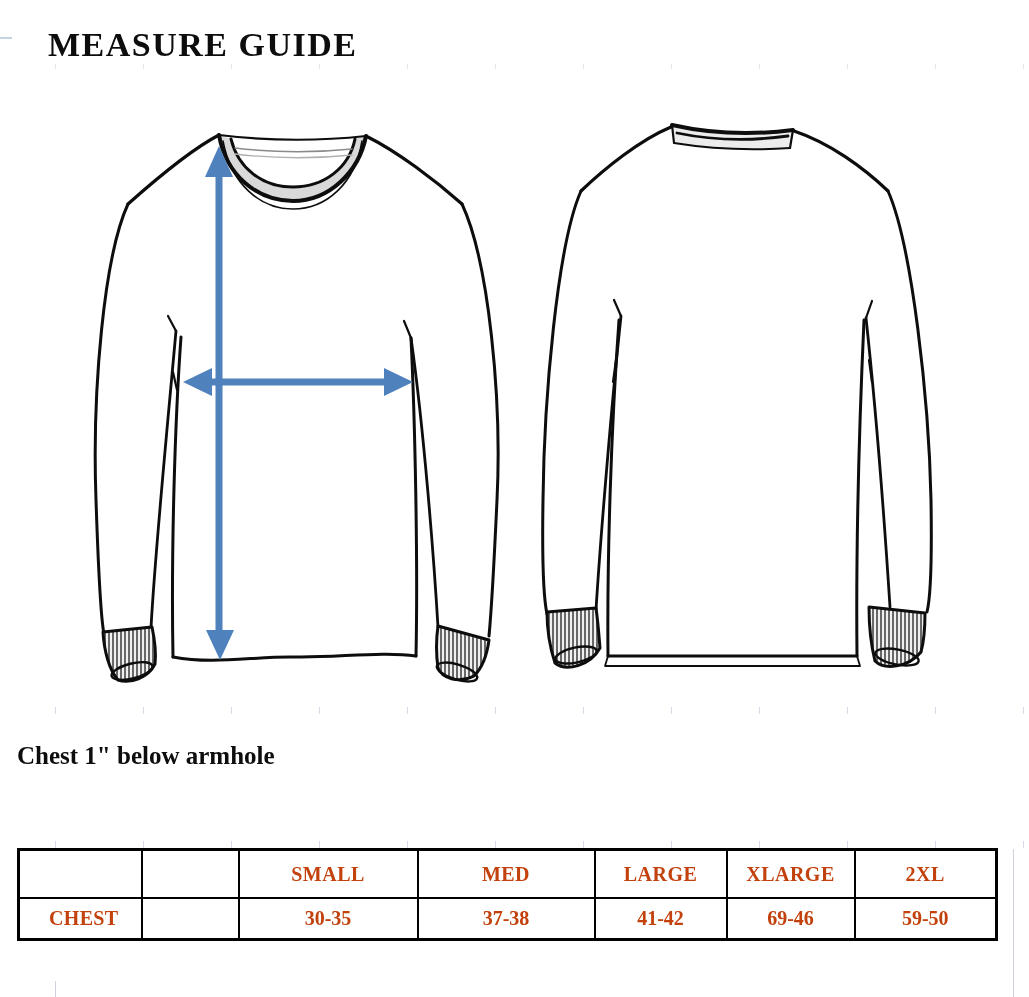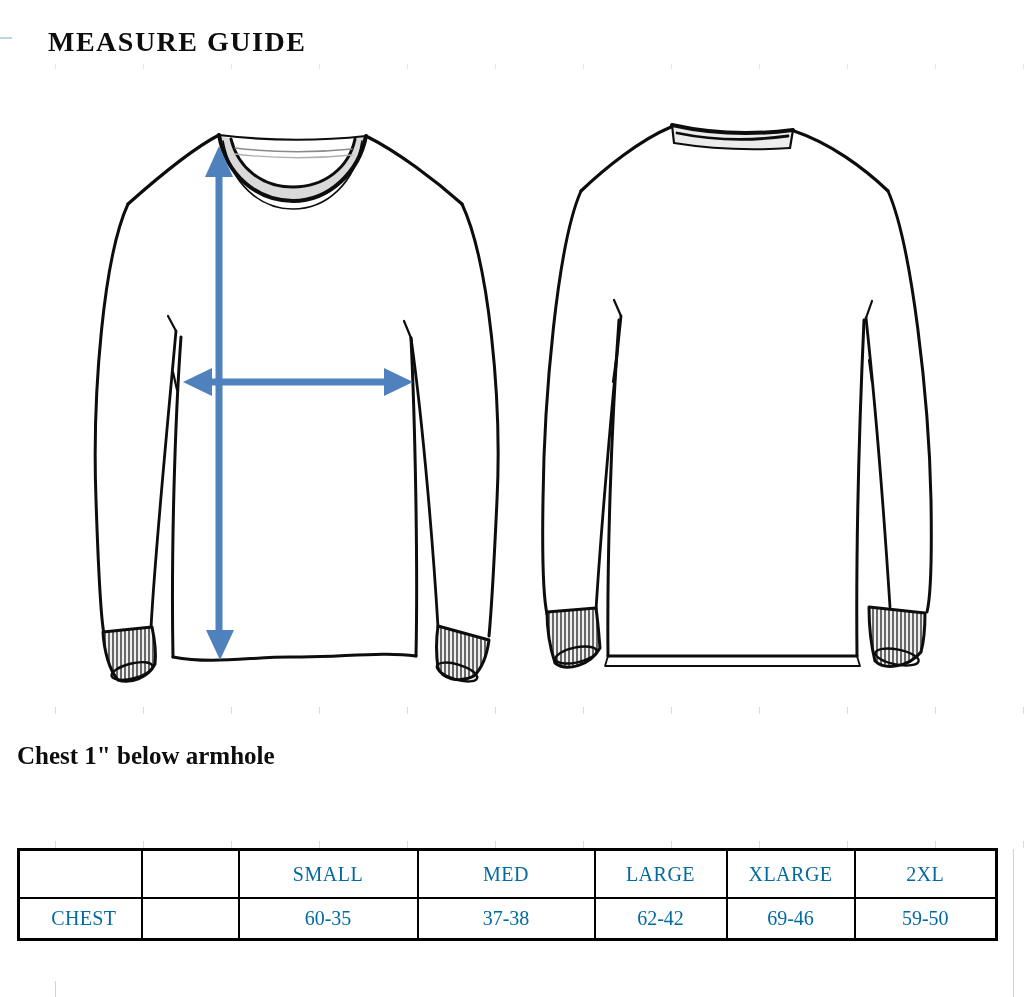--- a/index.html
+++ b/index.html
@@ -4,21 +4,21 @@
 <style>
   html,body { margin:0; padding:0; background:#ffffff; }
   #page {
     position:relative; width:1029px; height:997px;
     background:#ffffff; overflow:hidden;
     font-family:"Liberation Serif","DejaVu Serif",serif;
     color:#0d0d0d;
   }
   .page-title {
     position:absolute; left:48px; top:26px; margin:0;
-    font-size:28px; font-weight:bold; letter-spacing:1.5px;
+    font-size:34px; font-weight:bold; letter-spacing:1.5px;
     color:#0d0d0d; white-space:nowrap;
   }
   .note {
     position:absolute; left:17px; margin:0;
     font-size:25px; font-weight:bold; color:#0d0d0d; white-space:nowrap;
   }
   .note-chest  { top:742px; }
   .note-length { top:797px; }
 
   svg.diagram { position:absolute; left:0; top:0; }
@@ -38,21 +38,21 @@
 
   
   table.size-table {
     position:absolute; left:17px; top:848px;
     width:978px; border-collapse:collapse; table-layout:fixed;
     border:3px solid #000;
   }
   table.size-table td {
     border:2px solid #000;
     text-align:center; vertical-align:middle;
-    font-weight:normal; font-size:20px; color:#0369a1;
+    font-weight:bold; font-size:20px; color:#c2410c;
     overflow:hidden; white-space:nowrap;
   }
   tr.row-header  td { height:44px; font-size:20px; letter-spacing:.5px; }
   tr.row-chest   td { height:37px; }
   tr.row-length  td { height:38px; }
   td.col-label { text-align:left; padding-left:8px; font-size:19px; letter-spacing:.3px; border-right:1px solid #b9b9b9;margin-left:40px; }
   td.col-spacer { border-left:1px solid #b9b9b9; }
 </style>
 </head>
 <body>
@@ -169,22 +169,22 @@
         <td class="col-spacer"></td>
         <td>SMALL</td>
         <td>MED</td>
         <td>LARGE</td>
         <td>XLARGE</td>
         <td>2XL</td>
       </tr>
       <tr class="row-chest">
         <td class="col-label">CHEST</td>
         <td class="col-spacer"></td>
-        <td>60-35</td>
+        <td>30-35</td>
         <td>37-38</td>
-        <td>62-42</td>
+        <td>41-42</td>
         <td>69-46</td>
         <td>59-50</td>
       </tr>
     </tbody>
   </table>
 
 </div>
 
 </body></html>

